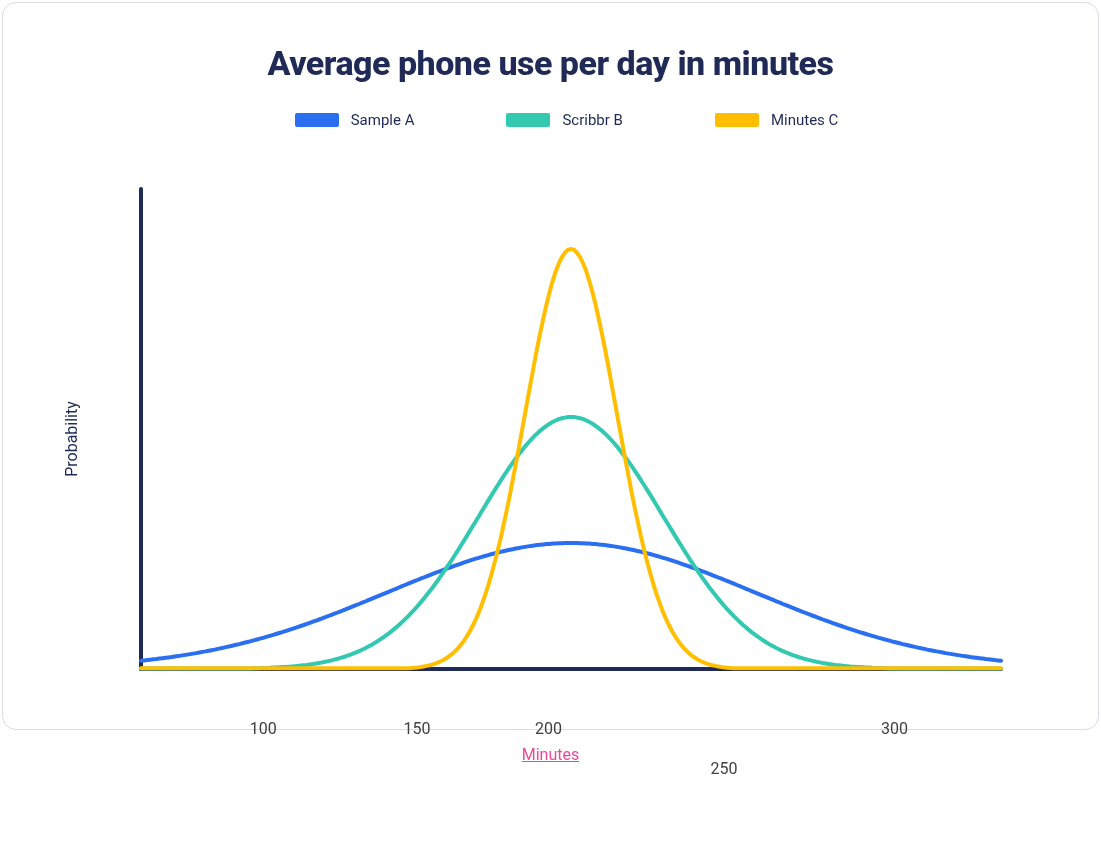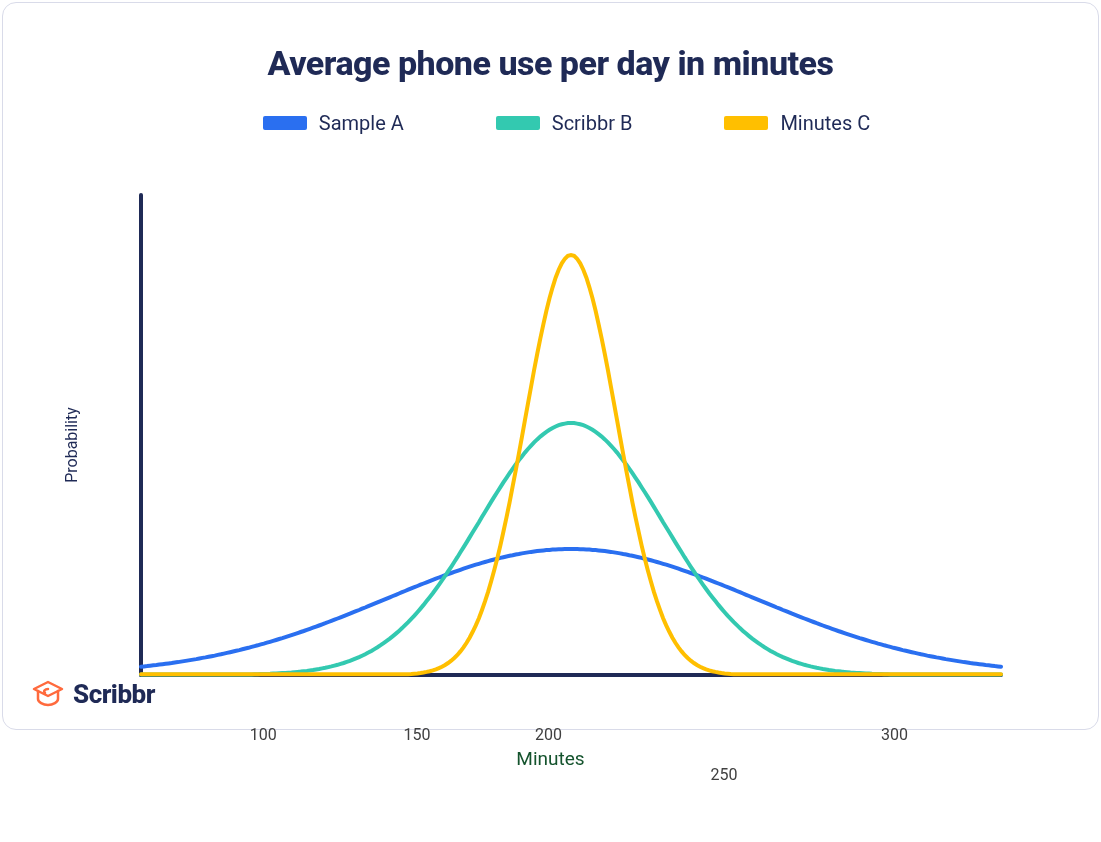--- a/index.html
+++ b/index.html
@@ -32,21 +32,21 @@
   .legend {
     display: flex;
     justify-content: center;
     gap: 60px;
     margin-bottom: 40px;
   }
   .legend-item {
     display: flex;
     align-items: center;
     gap: 12px;
-    font-size: 20px;
+    font-size: 15px;
     color: #1f2a56;
     margin-left: 32px;
   }
   .swatch {
     width: 44px;
     height: 14px;
     border-radius: 2px;
   }
   .chart-wrap {
     position: relative;
@@ -60,22 +60,23 @@
     top: 50%;
     transform: translate(-50%, -50%) rotate(-90deg);
     font-size: 16px;
     color: #1f2a56;
   }
   .xlabel {
     position: absolute;
     left: 50%;
     bottom: -55px;
     transform: translateX(-50%);
-    font-size: 19px;
-    color: #14532d;
+    font-size: 16px;
+    color: #ec4899;
+    text-decoration: underline;
   }
   .ticks {
     position: absolute;
     left: 0;
     bottom: -30px;
     width: 100%;
     height: 20px;
   }
   .tick {
     position: absolute;
@@ -137,24 +138,14 @@
     <div class="ticks">
       <span class="tick" style="left: 182.857px;">100</span>
       <span class="tick" style="left: 336.429px;">150</span>
       <span class="tick" style="left: 468px;">200</span>
       <span class="tick" style="left: 643.571px; margin-top: 40px;">250</span>
       <span class="tick" style="left: 814px;">300</span>
     </div>
     <div class="xlabel">Minutes</div>
   </div>
 
-  <div class="logo">
-    <svg width="34" height="30" viewBox="0 0 34 30">
-      <g fill="none" stroke="#ff6a3d" stroke-width="2.5" stroke-linejoin="round" stroke-linecap="round">
-        <path d="M17 3 L31 10 L17 17 L3 10 Z"></path>
-        <path d="M7 12 L7 20 C7 23 12 26 17 26 C22 26 27 23 27 20 L27 12"></path>
-        <path d="M17 10 C14 10 12 12 14 14"></path>
-      </g>
-    </svg>
-    <span class="logo-text">Scribbr</span>
-  </div>
 
 </div>
 
 </body></html>

